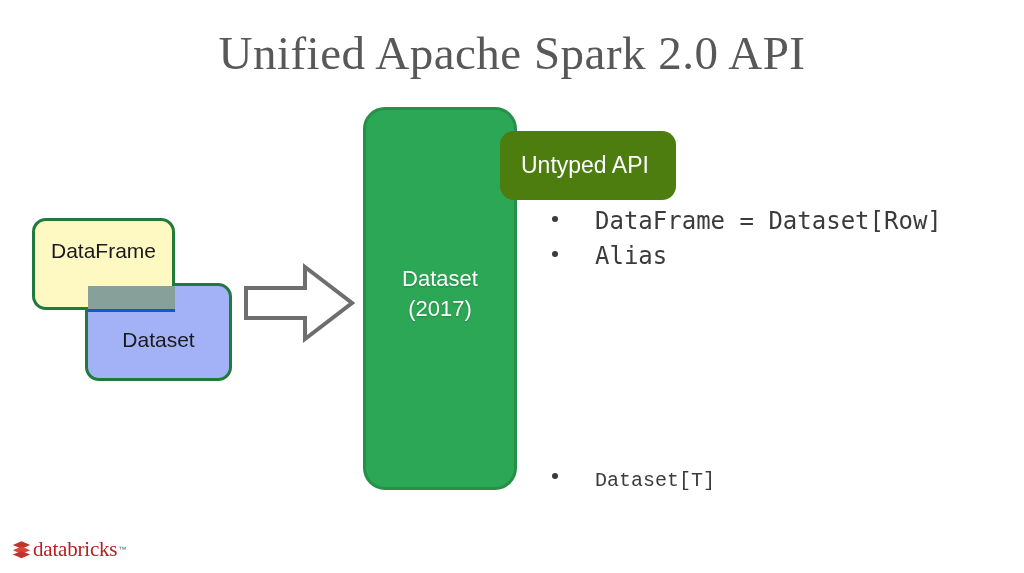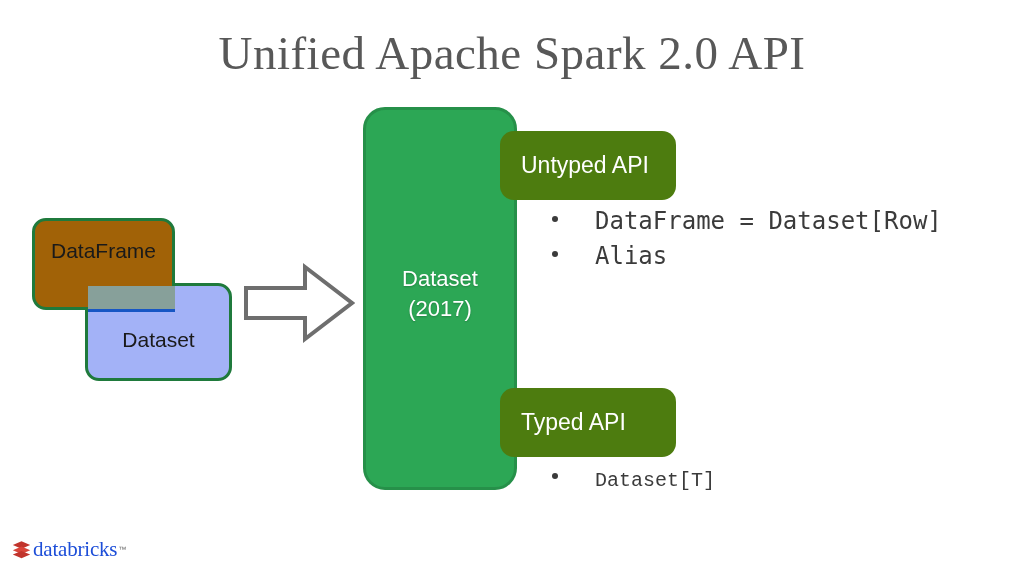--- a/index.html
+++ b/index.html
@@ -39,21 +39,21 @@
   .venn-box {
     position: absolute;
     box-sizing: border-box;
     border-radius: 14px;
   }
   #dataframe-box {
     left: 32px;
     top: 218px;
     width: 143px;
     height: 92px;
-    background: #a16207;
+    background: #fef9c3;
     border: 3px solid #1f7a3c;
     z-index: 2;
   }
   #dataframe-box .venn-label {
     position: absolute;
     left: 0;
     top: 18px;
     width: 100%;
     text-align: center;
     font-size: 21px;
@@ -207,21 +207,21 @@
   }
   #databricks-mark {
     width: 19px;
     height: 20px;
     flex: none;
     margin-right: 2px;
   }
   #databricks-wordmark {
     font-family: "Liberation Serif", serif;
     font-size: 21px;
-    color: #1d4ed8;
+    color: #b91c1c;
     letter-spacing: -0.2px;
     line-height: 20px;
   }
   #databricks-tm {
     font-family: "Liberation Sans", sans-serif;
     font-size: 8px;
     color: #6b6b6b;
     vertical-align: super;
     margin-left: 1px;
   }
@@ -262,23 +262,20 @@
     <li>
       <span class="bullet-dot"></span>
       <span>DataFrame = Dataset[Row]</span>
     </li>
     <li>
       <span class="bullet-dot"></span>
       <span>Alias</span>
     </li>
   </ul>
 
-  <div class="api-badge" id="typed-badge">
-    <span class="badge-label">Typed API</span>
-  </div>
 
   <ul class="bullet-list" id="typed-list">
     <li>
       <span class="bullet-dot"></span>
       <span>Dataset[T]</span>
     </li>
   </ul>
 
   <div id="databricks-logo">
     <svg id="databricks-mark" viewBox="0 0 19 20">

